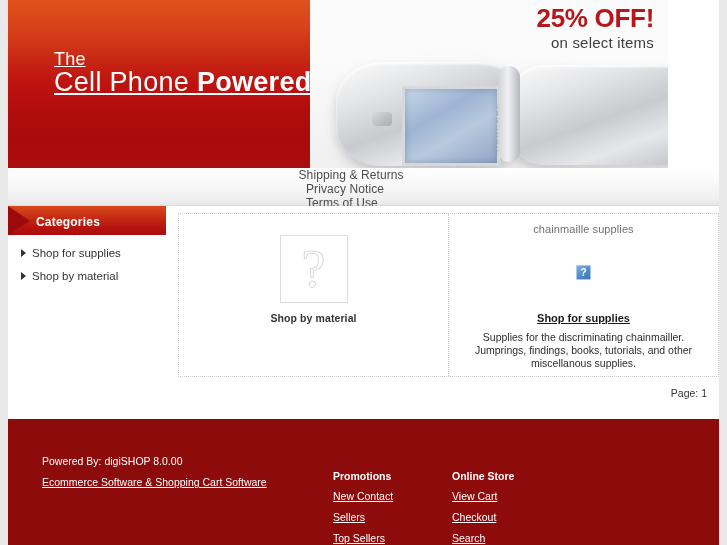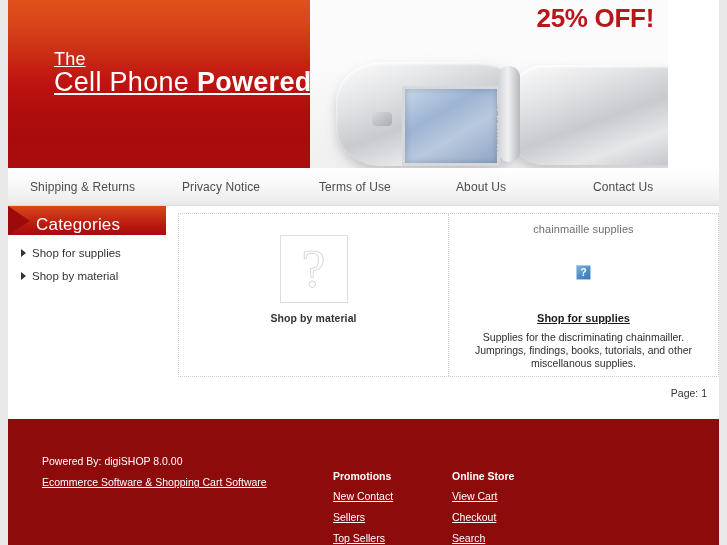--- a/index.html
+++ b/index.html
@@ -169,20 +169,21 @@
     background: linear-gradient(to bottom,#ffffff 0%, #fafafa 35%, #eeeeee 88%, #e6e6e6 100%);
     border-bottom: 1px solid #dcdcdc;
     box-sizing: border-box;
   }
   .nav-items {
     display: flex;
     height: 100%;
     align-items: center;
     padding-left: 22px;
     box-sizing: border-box;
+    flex-direction: column;
   }
   .nav-item {
     font-size: 12px;
     color: #4c4c4c;
     text-decoration: none;
     white-space: nowrap;
     letter-spacing: .1px;
   }
   .nav-item:nth-child(1) { width: 152px; }
   .nav-item:nth-child(2) { width: 137px; }
@@ -212,22 +213,22 @@
     left: 0; top: 0;
     width: 0; height: 0;
     border-top: 15px solid transparent;
     border-bottom: 14px solid transparent;
     border-left: 22px solid #9d0a0b;
   }
   .cat-title {
     position: absolute;
     left: 28px;
     top: 9px;
-    font-size: 17px;
-    font-weight: 400;
+    font-size: 12px;
+    font-weight: 700;
     color: #ffffff;
     letter-spacing: .2px;
   }
   .cat-list {
     padding: 12px 0 0 13px;
   }
   .cat-row {
     display: flex;
     align-items: center;
     margin-bottom: 11px;
@@ -425,20 +426,21 @@
           </div>
           <div class="phone-half phone-right-half">
             
             
           </div>
           <div class="phone-hinge"></div>
         </div>
 
         <div class="promo">
           <span class="promo-big">25% OFF!</span>
+          <span class="promo-sub">on select items</span>
         </div>
       </div>
     </div>
 
     <div class="navbar">
       <div class="nav-items">
         <a class="nav-item" href="#">Shipping &amp; Returns</a>
         <a class="nav-item" href="#">Privacy Notice</a>
         <a class="nav-item" href="#">Terms of Use</a>
         <a class="nav-item" href="#">About Us</a>

